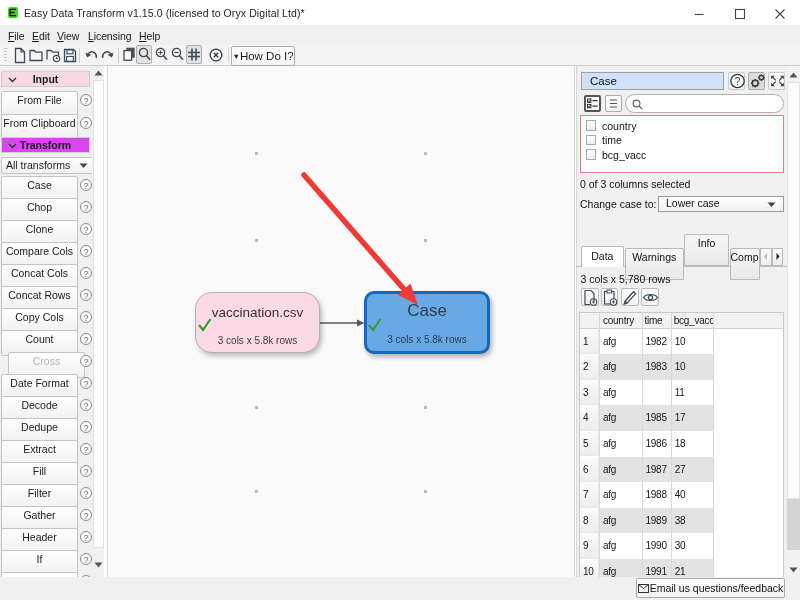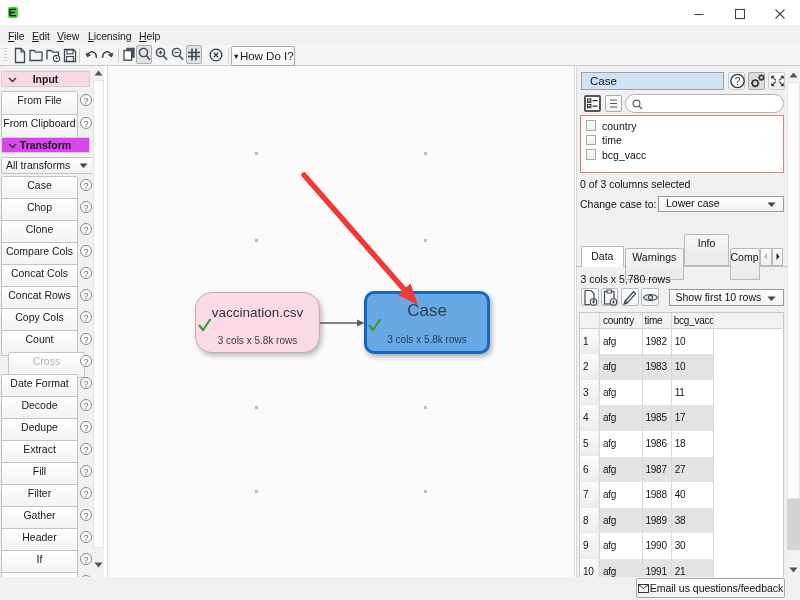--- a/index.html
+++ b/index.html
@@ -29,20 +29,21 @@
 </style>
 </head>
 <body>
 <div id="app">
 
   <div class="abs" style="left:0;top:0;width:800px;height:25px;background:#ffffff;"></div>
   <div class="abs" style="left:8px;top:7px;width:10px;height:11px;background:#44d62c;border-radius:2px;"></div>
   <svg class="abs" style="left:9px;top:8px;" width="8" height="9" viewBox="0 0 8 9">
     <path d="M1 1.3 H7 M1 4.5 H5.8 M1 7.7 H7 M1 1.3 V7.7" stroke="#0a0a0a" stroke-width="1.3" fill="none"></path>
   </svg>
+  <div class="abs" style="left:24px;top:7px;font-size:10.5px;color:#232323;letter-spacing:0.1px;">Easy Data Transform v1.15.0 (licensed to Oryx Digital Ltd)*</div>
 
   <svg class="abs" style="left:693px;top:8px;" width="12" height="12" viewBox="0 0 12 12">
       <path d="M1.5 6.5 H10.5" stroke="#444" stroke-width="1.1"></path>
     </svg>
   <svg class="abs" style="left:734px;top:8px;" width="12" height="12" viewBox="0 0 12 12">
       <rect x="1.5" y="1.5" width="9" height="9" fill="none" stroke="#444" stroke-width="1.1"></rect>
     </svg>
   <svg class="abs" style="left:774px;top:8px;" width="12" height="12" viewBox="0 0 12 12">
       <path d="M1.5 1.5 L10.5 10.5 M10.5 1.5 L1.5 10.5" stroke="#444" stroke-width="1.1"></path>
     </svg>
@@ -370,25 +371,20 @@
             <path d="M3 13.8 L2.2 16.6 L5.1 15.7" transform="translate(0,-1.5)"></path>
           </g>
         </svg>
     </div>
     <div class="abs ibtn" style="left:65px;top:222px;">
       <svg width="17" height="17" viewBox="0 0 17 17">
           <g fill="none" stroke="#3e4a57" stroke-width="1.2">
             <path d="M1.5 8.5 C4 4.5 13 4.5 15.5 8.5 C13 12.5 4 12.5 1.5 8.5 Z"></path>
             <circle cx="8.5" cy="8.5" r="2.1"></circle>
           </g>
-        </svg>
-    </div>
-    <div class="abs" style="left:92.5px;top:223px;width:115px;height:17px;background:linear-gradient(#fefefe,#f1f1f1);border:1px solid #999;box-sizing:border-box;line-height:15px;padding-left:6px;">Show first 10 rows
-      <svg class="abs" style="right:7px;top:5.5px;" width="9" height="6" viewBox="0 0 9 6">
-          <path d="M0.5 0.5 L4.5 5 L8.5 0.5 Z" fill="#444"></path>
         </svg>
     </div>
 
     <div id="dtable" class="abs" style="left:3px;top:245.5px;width:204.5px;height:265.5px;background:#fff;border:1px solid #c8c8c8;border-bottom:none;box-sizing:border-box;overflow:hidden;">
       <div class="abs" style="left:0;top:0;width:202.5px;height:16px;background:#f2f2f2;border-bottom:1px solid #cfcfcf;box-sizing:border-box;"></div>
       <div class="cell" style="left:19px;top:0;width:42.5px;line-height:15px;">country</div>
       <div class="cell" style="left:61.5px;top:0;width:29px;line-height:15px;padding-left:3px;">time</div>
       <div class="cell" style="left:90.75px;top:0;width:42px;line-height:15px;padding-left:3px;">bcg_vacc</div>
       <div class="abs" style="left:0;top:16.0px;width:19px;height:25.6px;background:linear-gradient(#fbfbfb,#ededed);border:1px solid #e8e8e8;border-left:none;border-top:none;box-sizing:border-box;"></div>
       <div class="cell" style="left:0;top:16.0px;width:19px;line-height:25.6px;padding-left:3px;">1</div>

